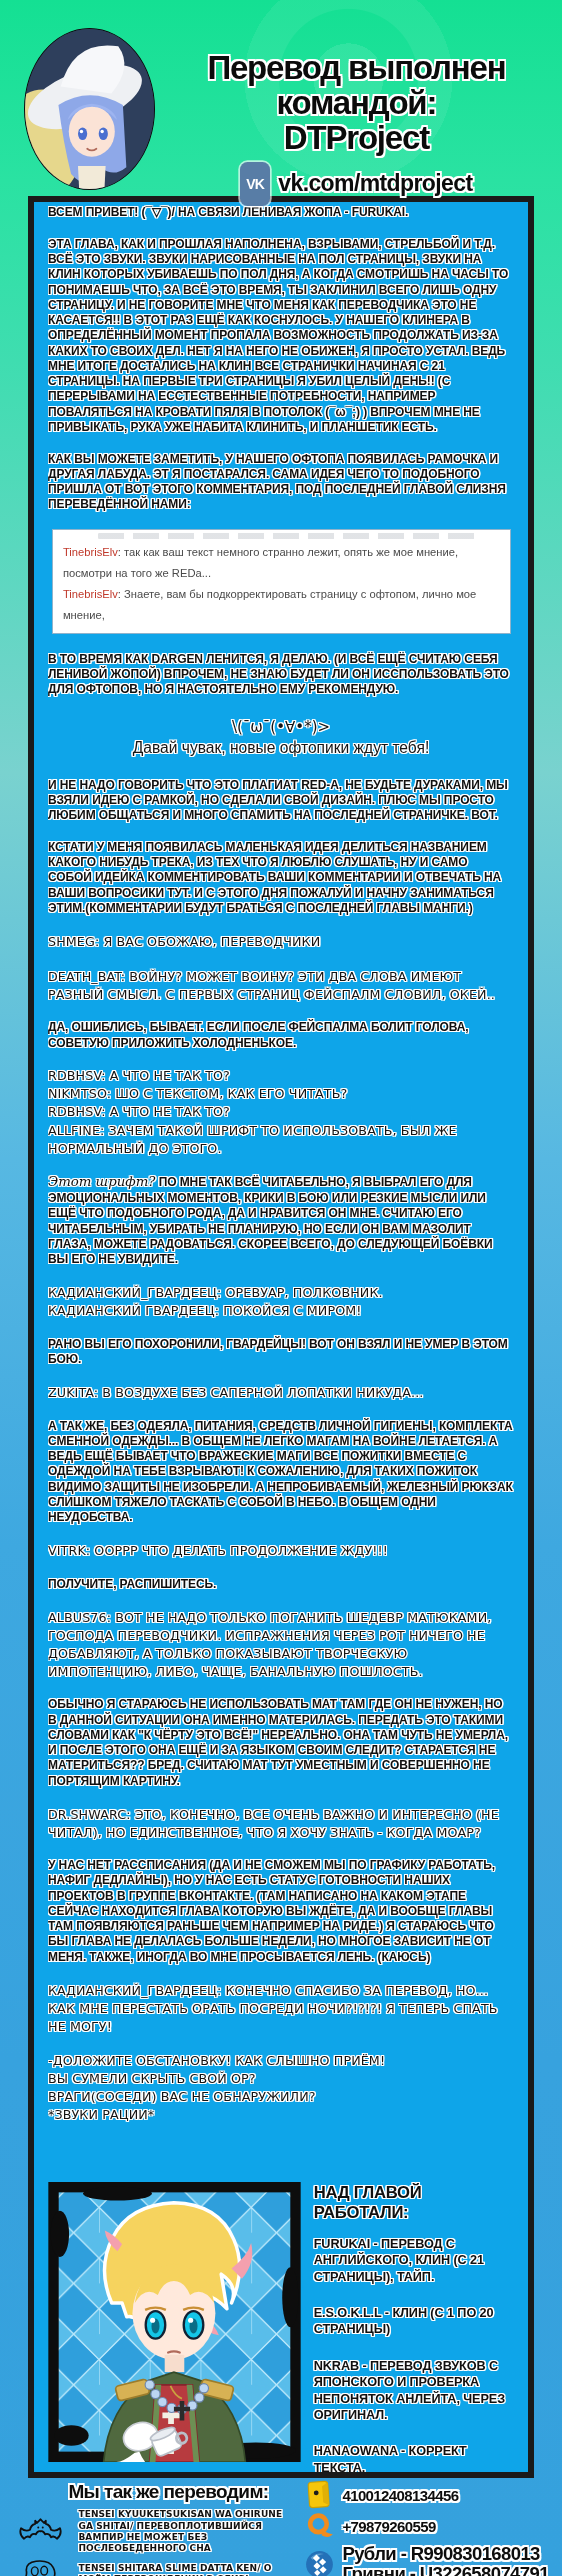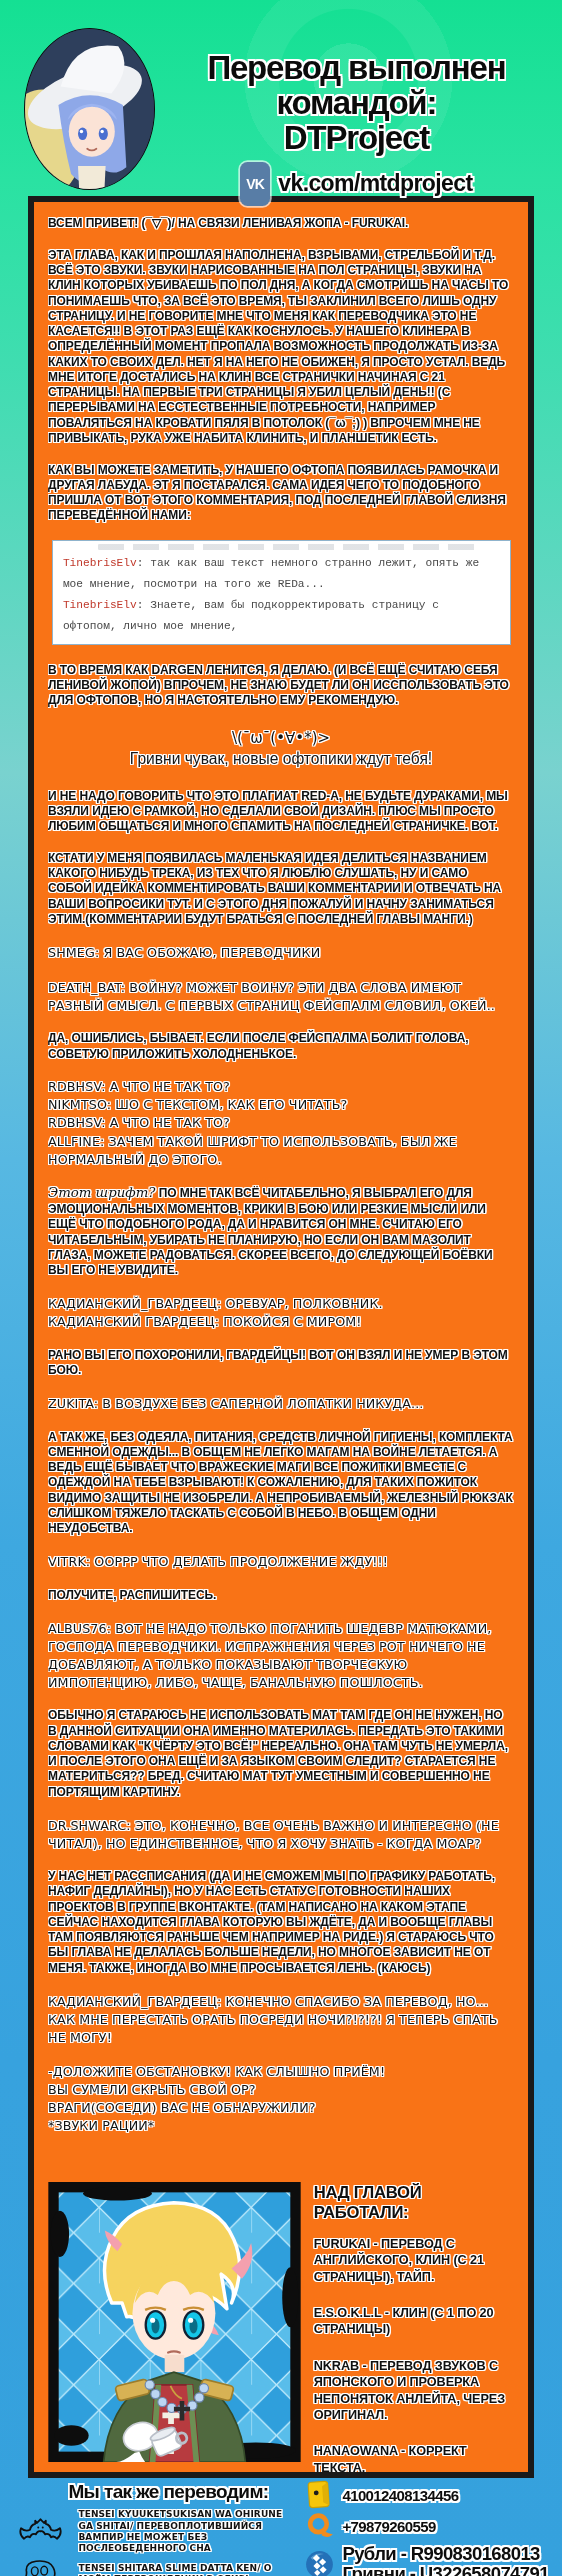--- a/index.html
+++ b/index.html
@@ -20,35 +20,35 @@
   .avatar{position:absolute;left:24px;top:28px;width:129px;height:160px;border-radius:50%;
     overflow:hidden;border:1.7px solid #0c0c0c;background:#2e3f5c;}
   .avatar svg{display:block;width:100%;height:100%;}
   .head-text{position:absolute;left:160px;right:9.2px;top:51px;text-align:center;}
   .title-line{font-size:33px;line-height:1.06;font-weight:bold;color:#0b0b0b;letter-spacing:-1.2px;}
   .vk-row{margin-top:5.8px;display:flex;align-items:center;justify-content:center;gap:8px;cursor:pointer;}
   .vk-badge{width:30px;height:44px;border-radius:7.5px;background:#587da6;display:flex;align-items:center;justify-content:center;
     color:#fff;font-weight:bold;font-size:14px;letter-spacing:-0.6px;box-shadow:0 0 0 1.7px rgba(255,255,255,.65);}
   .vk-url{font-size:23px;font-weight:bold;color:#0b0b0b;letter-spacing:-0.6px;}
   
-  main.panel{flex:1 1 auto;margin:0 28px;border:6.3px solid #1a1a1a;background:#f97316;
-    padding:14px 14px 0 14px;overflow:hidden;display:flex;flex-direction:column;}
+  main.panel{flex:1 1 auto;margin:0 28px;border:6.3px solid #1a1a1a;background:#0ea5e9;
+    padding:3px 14px 0 14px;overflow:hidden;display:flex;flex-direction:column;}
   #blocks{flex:1 1 auto;overflow:hidden;}
   .blk{margin:0 0 16.7px 0;white-space:pre-line;}
   .blk.reply-heavy{font-size:12px;line-height:1.27;font-weight:bold;color:#101010;letter-spacing:-0.1px;}
   .blk.comment,.blk.reply-comic{font-family:"DejaVu Sans",sans-serif;font-size:12.7px;line-height:1.42;color:#141414;letter-spacing:0.1px;}
   .blk .script-prefix{font-family:"DejaVu Serif",serif;font-style:italic;font-weight:normal;font-size:13.3px;letter-spacing:0;}
   .blk.kaomoji-block{text-align:center;white-space:normal;margin:21px 0;}
   .kao-line{font-family:"DejaVu Sans",sans-serif;font-size:15px;color:#141414;}
   .kao-sub{font-family:"Liberation Sans",sans-serif;font-size:15.6px;font-weight:400;color:#161616;margin-top:2.3px;}
   
   .shot{background:#fff;border:0.6px solid #8fb3cc;margin:2.3px 3.5px 17.3px 3.5px;padding:0 10.4px 8px 10.4px;white-space:normal;}
   .shot .faint{height:6.3px;overflow:hidden;margin:0 23px 3.5px 35px;
     background:repeating-linear-gradient(90deg,#c9cdd2 0 26.5px,#fff 26.5px 35px);opacity:.55;border-radius:1.2px;margin-top:2.3px;}
-  .shot-line{font-family:Liberation Mono, monospace;font-size:11.2px;line-height:1.85;color:#4a4a4a;}
+  .shot-line{font-family:Liberation Sans, sans-serif;font-size:11.2px;line-height:1.85;color:#4a4a4a;}
   .shot-line .nick{color:#c0392b;}
   
   .bottom{flex:0 0 auto;height:290px;display:flex;gap:12.7px;overflow:hidden;}
   .art{width:253px;height:280px;flex:0 0 auto;position:relative;}
   .art svg{display:block;width:100%;height:100%;}
   .credits{flex:1 1 auto;padding-top:1.2px;}
   .credits h2{margin:0 0 12.7px 0;font-size:16.7px;font-weight:bold;color:#101010;letter-spacing:-0.3px;}
   .credit-item{font-size:12.7px;line-height:1.3;font-weight:bold;color:#101010;margin-bottom:19.6px;letter-spacing:-0.1px;}
   
   footer{flex:0 0 auto;height:98px;display:flex;padding:2.3px 8px 0 8px;box-sizing:border-box;}
@@ -101,21 +101,21 @@
       <div class="blk reply-heavy ow2">ЭТА ГЛАВА, КАК И ПРОШЛАЯ НАПОЛНЕНА, ВЗРЫВАМИ, СТРЕЛЬБОЙ И Т.Д. ВСЁ ЭТО ЗВУКИ. ЗВУКИ НАРИСОВАННЫЕ НА ПОЛ СТРАНИЦЫ, ЗВУКИ НА КЛИН КОТОРЫХ УБИВАЕШЬ ПО ПОЛ ДНЯ, А КОГДА СМОТРИШЬ НА ЧАСЫ ТО ПОНИМАЕШЬ ЧТО, ЗА ВСЁ ЭТО ВРЕМЯ, ТЫ ЗАКЛИНИЛ ВСЕГО ЛИШЬ ОДНУ СТРАНИЦУ. И НЕ ГОВОРИТЕ МНЕ ЧТО МЕНЯ КАК ПЕРЕВОДЧИКА ЭТО НЕ КАСАЕТСЯ!! В ЭТОТ РАЗ ЕЩЁ КАК КОСНУЛОСЬ. У НАШЕГО КЛИНЕРА В ОПРЕДЕЛЁННЫЙ МОМЕНТ ПРОПАЛА ВОЗМОЖНОСТЬ ПРОДОЛЖАТЬ ИЗ-ЗА КАКИХ ТО СВОИХ ДЕЛ. НЕТ Я НА НЕГО НЕ ОБИЖЕН, Я ПРОСТО УСТАЛ. ВЕДЬ МНЕ ИТОГЕ ДОСТАЛИСЬ НА КЛИН ВСЕ СТРАНИЧКИ НАЧИНАЯ С 21 СТРАНИЦЫ. НА ПЕРВЫЕ ТРИ СТРАНИЦЫ Я УБИЛ ЦЕЛЫЙ ДЕНЬ!! (С ПЕРЕРЫВАМИ НА ЕССТЕСТВЕННЫЕ ПОТРЕБНОСТИ, НАПРИМЕР ПОВАЛЯТЬСЯ НА КРОВАТИ ПЯЛЯ В ПОТОЛОК (¯ω¯;) ) ВПРОЧЕМ МНЕ НЕ ПРИВЫКАТЬ, РУКА УЖЕ НАБИТА КЛИНИТЬ, И ПЛАНШЕТИК ЕСТЬ.</div>
       <div class="blk reply-heavy ow2">КАК ВЫ МОЖЕТЕ ЗАМЕТИТЬ, У НАШЕГО ОФТОПА ПОЯВИЛАСЬ РАМОЧКА И ДРУГАЯ ЛАБУДА. ЭТ Я ПОСТАРАЛСЯ. САМА ИДЕЯ ЧЕГО ТО ПОДОБНОГО ПРИШЛА ОТ ВОТ ЭТОГО КОММЕНТАРИЯ, ПОД ПОСЛЕДНЕЙ ГЛАВОЙ СЛИЗНЯ ПЕРЕВЕДЁННОЙ НАМИ:</div>
       <div class="blk shot">
         <div class="faint"></div>
         <div class="shot-line"><span class="nick">TinebrisElv</span>: так как ваш текст немного странно лежит, опять же мое мнение, посмотри на того же REDa...</div>
         <div class="shot-line"><span class="nick">TinebrisElv</span>: Знаете, вам бы подкорректировать страницу с офтопом, лично мое мнение,</div>
       </div>
       <div class="blk reply-heavy ow2">В ТО ВРЕМЯ КАК DARGEN ЛЕНИТСЯ, Я ДЕЛАЮ. (И ВСЁ ЕЩЁ СЧИТАЮ СЕБЯ ЛЕНИВОЙ ЖОПОЙ) ВПРОЧЕМ, НЕ ЗНАЮ БУДЕТ ЛИ ОН ИССПОЛЬЗОВАТЬ ЭТО ДЛЯ ОФТОПОВ, НО Я НАСТОЯТЕЛЬНО ЕМУ РЕКОМЕНДУЮ.</div>
       <div class="blk kaomoji-block">
         <div class="kao-line ow2">\(¯ω¯(•∀•*)&gt;</div>
-        <div class="kao-sub ow2">Гривни чувак, новые офтопики ждут тебя!</div>
+        <div class="kao-sub ow2">Давай чувак, новые офтопики ждут тебя!</div>
       </div>
       <div class="blk reply-heavy ow2">И НЕ НАДО ГОВОРИТЬ ЧТО ЭТО ПЛАГИАТ RED-A, НЕ БУДЬТЕ ДУРАКАМИ, МЫ ВЗЯЛИ ИДЕЮ С РАМКОЙ, НО СДЕЛАЛИ СВОЙ ДИЗАЙН. ПЛЮС МЫ ПРОСТО ЛЮБИМ ОБЩАТЬСЯ И МНОГО СПАМИТЬ НА ПОСЛЕДНЕЙ СТРАНИЧКЕ. ВОТ.</div>
       <div class="blk reply-heavy ow2">КСТАТИ У МЕНЯ ПОЯВИЛАСЬ МАЛЕНЬКАЯ ИДЕЯ ДЕЛИТЬСЯ НАЗВАНИЕМ КАКОГО НИБУДЬ ТРЕКА, ИЗ ТЕХ ЧТО Я ЛЮБЛЮ СЛУШАТЬ, НУ И САМО СОБОЙ ИДЕЙКА КОММЕНТИРОВАТЬ ВАШИ КОММЕНТАРИИ И ОТВЕЧАТЬ НА ВАШИ ВОПРОСИКИ ТУТ. И С ЭТОГО ДНЯ ПОЖАЛУЙ И НАЧНУ ЗАНИМАТЬСЯ ЭТИМ.(КОММЕНТАРИИ БУДУТ БРАТЬСЯ С ПОСЛЕДНЕЙ ГЛАВЫ МАНГИ.)</div>
       <div class="blk comment ow2">SHMEG: Я ВАС ОБОЖАЮ, ПЕРЕВОДЧИКИ</div>
       <div class="blk comment ow2">DEATH_BAT: ВОЙНУ? МОЖЕТ ВОИНУ? ЭТИ ДВА СЛОВА ИМЕЮТ РАЗНЫЙ СМЫСЛ. С ПЕРВЫХ СТРАНИЦ ФЕЙСПАЛМ СЛОВИЛ, ОКЕЙ..</div>
       <div class="blk reply-heavy ow2">ДА, ОШИБЛИСЬ, БЫВАЕТ. ЕСЛИ ПОСЛЕ ФЕЙСПАЛМА БОЛИТ ГОЛОВА, СОВЕТУЮ ПРИЛОЖИТЬ ХОЛОДНЕНЬКОЕ.</div>
       <div class="blk comment ow2">RDBHSV: А ЧТО НЕ ТАК ТО?
 NIKMTSO: ШО С ТЕКСТОМ, КАК ЕГО ЧИТАТЬ?
 RDBHSV: А ЧТО НЕ ТАК ТО?
 ALLFINE: ЗАЧЕМ ТАКОЙ ШРИФТ ТО ИСПОЛЬЗОВАТЬ, БЫЛ ЖЕ НОРМАЛЬНЫЙ ДО ЭТОГО.</div>

